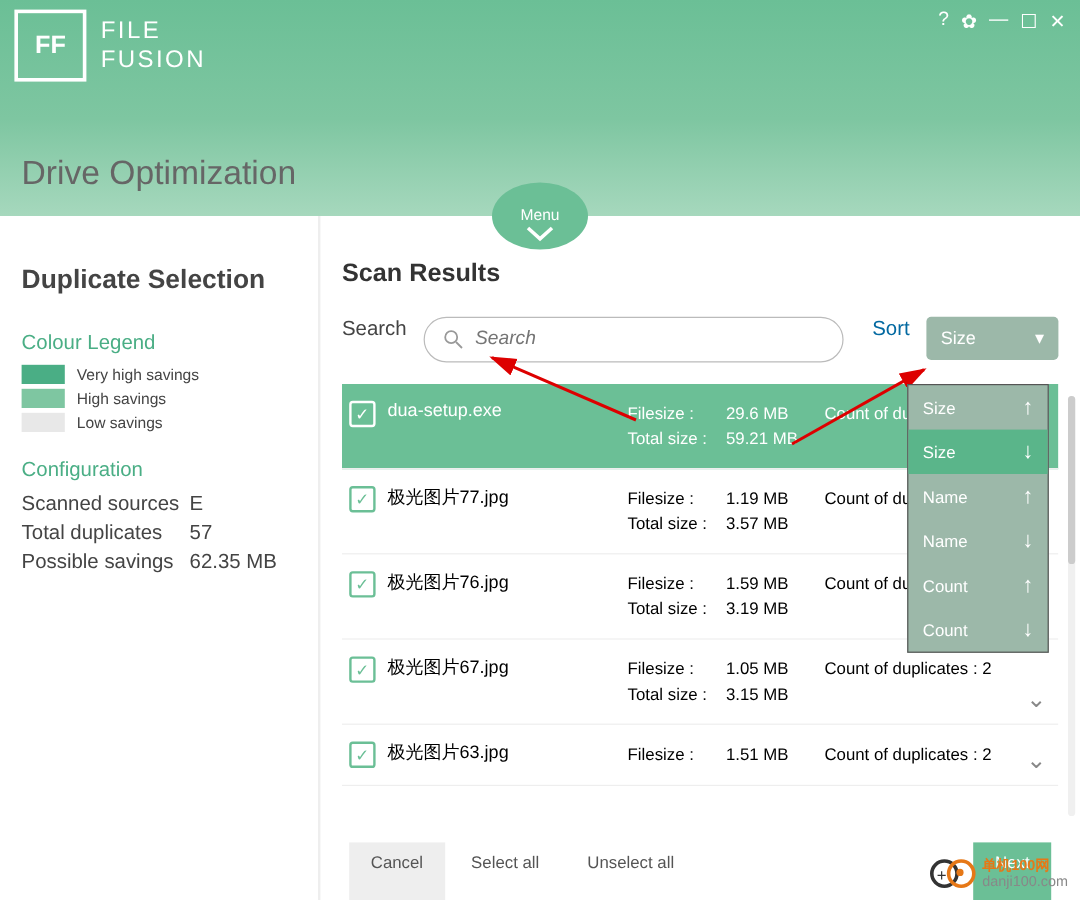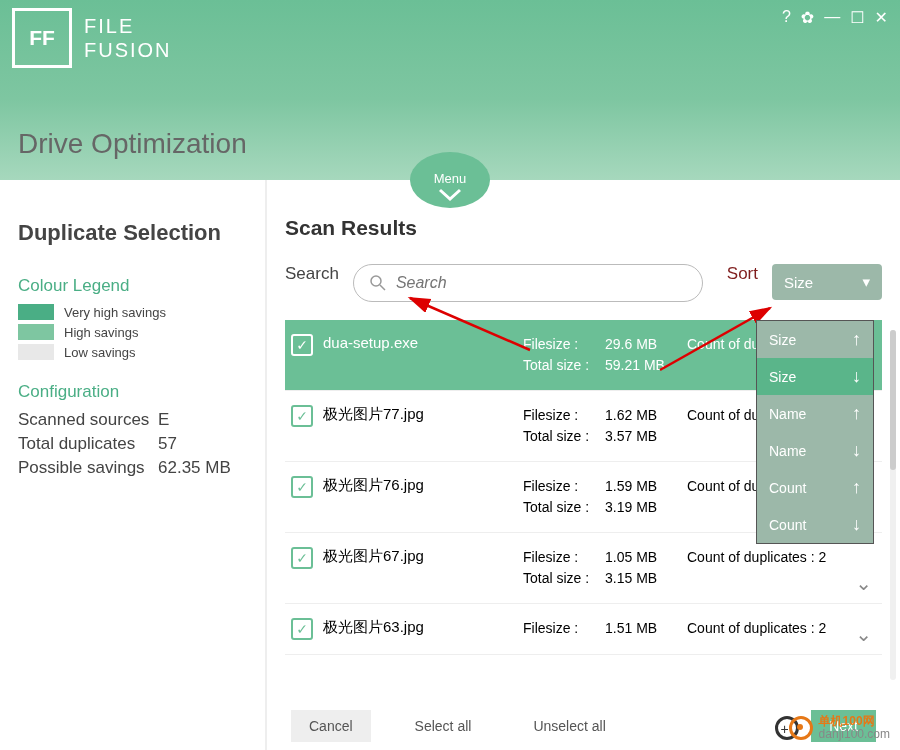--- a/index.html
+++ b/index.html
@@ -23,33 +23,33 @@
 .sw1{background:#4aae85}.sw2{background:#7ec6a1}.sw3{background:#e8e8e8}
 .config{margin-top:22px}
 .cfg-row{display:flex;font-size:17px;color:#444;margin-bottom:4px}
 .cfg-row .k{width:140px}
 .main{flex:1;padding:36px 18px 0 18px;border-left:2px solid #eee;position:relative;display:flex;flex-direction:column}
 .main-h{font-size:21px;font-weight:700;color:#333;margin-bottom:24px}
 .searchbar{display:flex;align-items:flex-start;gap:14px;margin-bottom:18px}
 .search-lbl{font-size:17px;color:#444}
 .search-box{flex:1;height:38px;border:1.5px solid #bbb;border-radius:19px;display:flex;align-items:center;padding:0 16px;gap:10px;color:#888}
 .search-box input{border:none;outline:none;font-size:16px;font-style:italic;color:#888;flex:1;background:transparent}
-.sort-lbl{font-size:17px;color:#7f1d1d;margin-left:10px}
+.sort-lbl{font-size:17px;color:#0369a1;margin-left:10px}
 .sort-btn{width:110px;height:36px;background:#9cb8a9;color:#fff;border-radius:4px;display:flex;align-items:center;justify-content:space-between;padding:0 12px;font-size:15px;cursor:pointer}
 .results{flex:1;overflow:hidden}
 .row{border-bottom:1px solid #eee;padding:14px 10px 14px 6px;display:flex;align-items:flex-start;gap:10px;position:relative}
 .row.sel{background:#6bbf96;color:#fff}
 .cb{width:22px;height:22px;border:2px solid #6bbf96;border-radius:3px;background:#fff;display:flex;align-items:center;justify-content:center;color:#6bbf96;font-size:14px;flex-shrink:0}
 .row.sel .cb{border-color:#fff;color:#fff;background:#6bbf96}
 .fn{width:190px;font-size:15px}
 .meta{flex:1;font-size:14px;line-height:1.5}
 .meta .l1,.meta .l2{display:flex}
 .mk{width:82px}.mv{width:82px}
 .expand{position:absolute;right:10px;bottom:8px;color:#888;font-size:20px}
-.footer{height:48px;display:flex;align-items:center;gap:26px;padding:0 6px}
+.footer{height:48px;display:flex;gap:4px;padding:0 6px}
 .fbtn{padding:8px 18px;font-size:14px;color:#555;cursor:pointer}
 .fbtn.cancel{background:#eee}
 .fbtn.next{background:#6bbf96;color:#fff;margin-left:auto}
 .dropdown{position:absolute;top:320px;right:26px;width:118px;background:#9cb8a9;border:1px solid #555;z-index:50}
 .dd-item{display:flex;justify-content:space-between;align-items:center;padding:8px 12px;color:#fff;font-size:14px;cursor:pointer}
 .dd-item.active{background:#5ab58a}
 .arrow-annot{position:absolute;z-index:40;pointer-events:none}
 .watermark{position:absolute;right:10px;bottom:8px;display:flex;align-items:center;gap:6px;z-index:60}
 .wm-logo{width:38px;height:28px;position:relative}
 .wm-c{position:absolute;border-radius:50%;border:3px solid #333}
@@ -154,21 +154,21 @@
               <span class="mv">59.21 MB</span>
             </div>
           </div>
         </div>
         <div class="row">
           <div class="cb">✓</div>
           <div class="fn">极光图片77.jpg</div>
           <div class="meta">
             <div class="l1">
               <span class="mk">Filesize :</span>
-              <span class="mv">1.62 MB</span>
+              <span class="mv">1.19 MB</span>
               <span>Count of dup</span>
             </div>
             <div class="l2">
               <span class="mk">Total size :</span>
               <span class="mv">3.57 MB</span>
             </div>
           </div>
           <div class="expand">⌄</div>
         </div>
         <div class="row">

